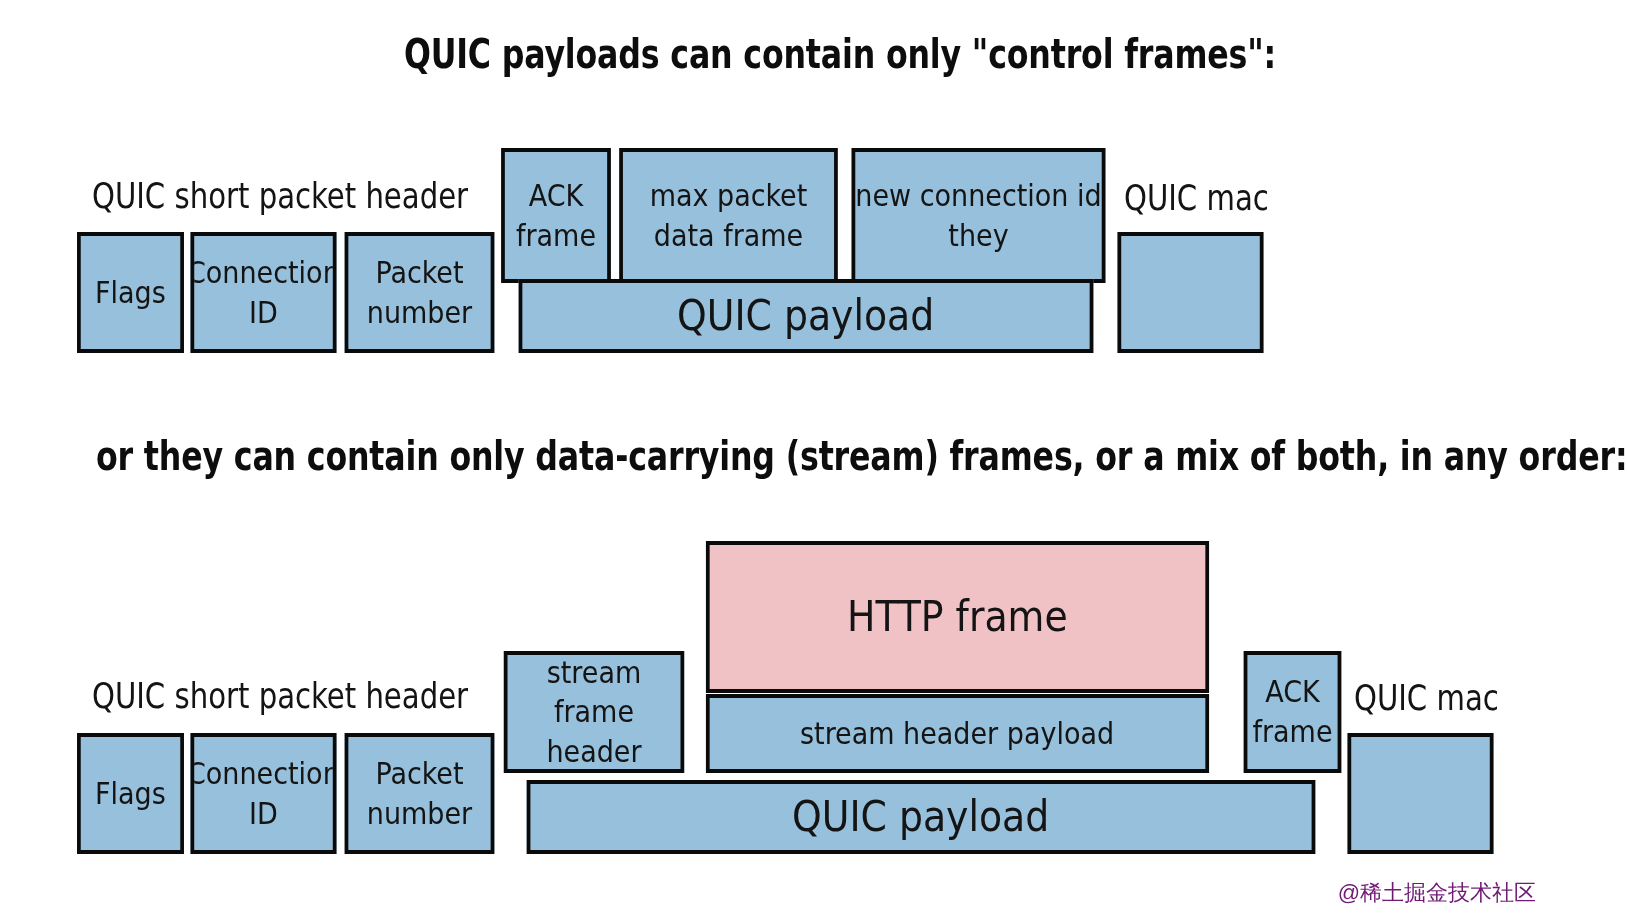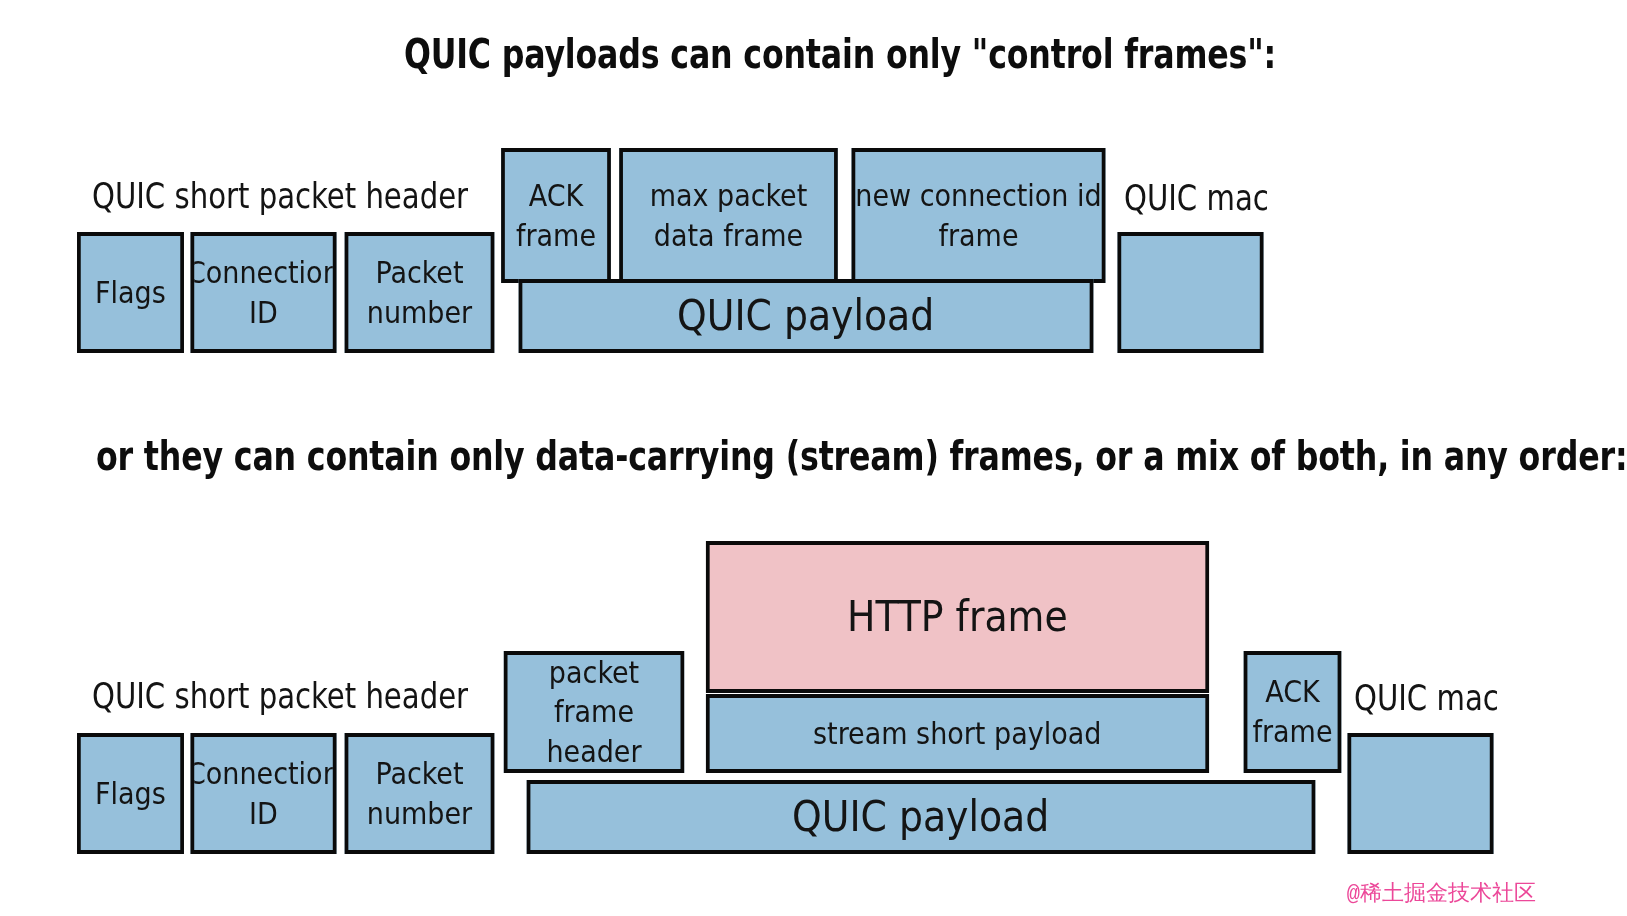--- a/index.html
+++ b/index.html
@@ -80,40 +80,40 @@
     transform: scaleX(0.9);
     transform-origin: left center;
   }
 
   
   #watermark {
     position: absolute;
     right: 18px;
     bottom: 8px;
     font-size: 22px;
-    color: #ec4899;
-    font-family: Liberation Mono, monospace;
+    color: #701a75;
+    font-family: Liberation Sans, sans-serif;
     white-space: nowrap;
   }
 </style>
 </head>
 <body>
 
 <div id="stage">
 
   <div class="heading" id="title-1">QUIC payloads can contain only "control frames":</div>
 
   <div class="box" style="left:497px;  top:148px; width:118px; height:135px;">
     <span class="inner">ACK frame</span>
   </div>
   <div class="box" style="left:611px; top:148px; width:235px; height:135px;">
     <span class="inner">max packet data frame</span>
   </div>
   <div class="box" style="left:842px; top:148px; width:273px; height:135px;">
-    <span class="inner">new connection id frame</span>
+    <span class="inner">new connection id they</span>
   </div>
 
   <div class="flabel" style="left:92px; top:176px;">QUIC short packet header</div>
   <div class="flabel" style="left:1124px; top:178px;">QUIC mac</div>
 
   <div class="box" style="left:73px; top:232px; width:115px; height:121px;">
     <span class="inner">Flags</span>
   </div>
   <div class="box" style="left:185px; top:232px; width:157px; height:121px;">
     <span class="inner">Connection ID</span>
@@ -128,28 +128,28 @@
     
   </div>
 
   <div class="heading" id="title-2">or they can contain only data-carrying (stream) frames, or a mix of both, in any order:</div>
 
   <div class="box pink bigger" style="left:687px; top:541px; width:541px; height:152px;">
     <span class="inner">HTTP frame</span>
   </div>
 
   <div class="box" style="left:497px; top:651px; width:194px; height:122px;">
-    <span class="inner">packet frame header</span>
+    <span class="inner">stream frame header</span>
   </div>
   <div class="box" style="left:1240px; top:651px; width:105px; height:122px;">
     <span class="inner">ACK frame</span>
   </div>
 
   <div class="box" style="left:687px; top:694px; width:541px; height:79px;">
-    <span class="inner">stream short payload</span>
+    <span class="inner">stream header payload</span>
   </div>
 
   <div class="flabel" style="left:92px; top:676px;">QUIC short packet header</div>
   <div class="flabel" style="left:1354px; top:678px;">QUIC mac</div>
 
   <div class="box" style="left:73px; top:733px; width:115px; height:121px;">
     <span class="inner">Flags</span>
   </div>
   <div class="box" style="left:185px; top:733px; width:157px; height:121px;">
     <span class="inner">Connection ID</span>

